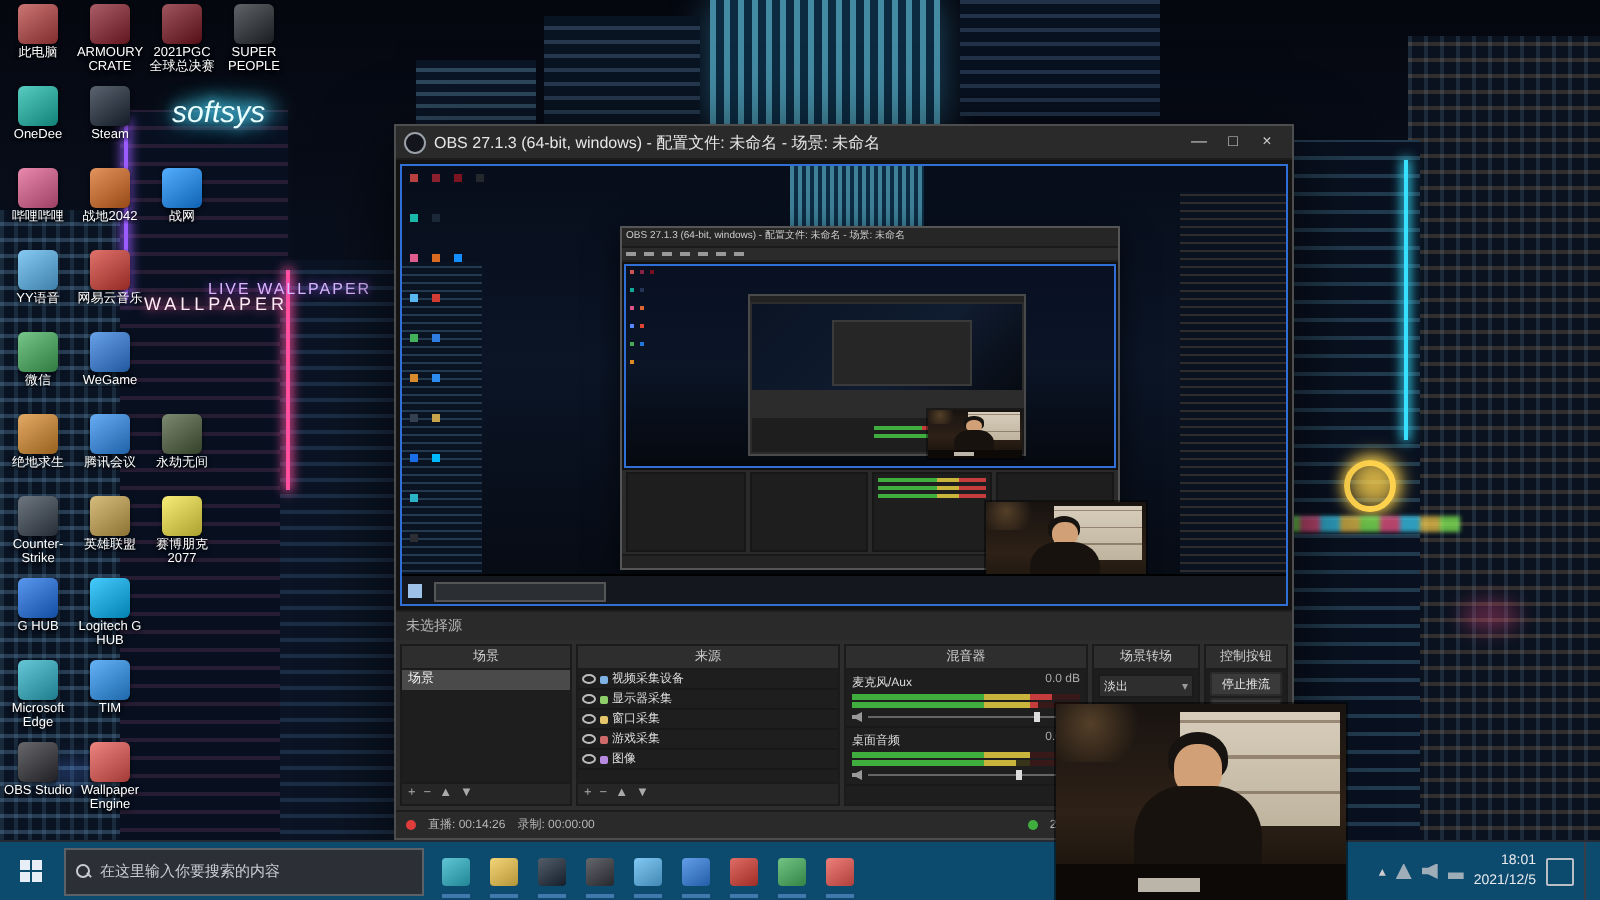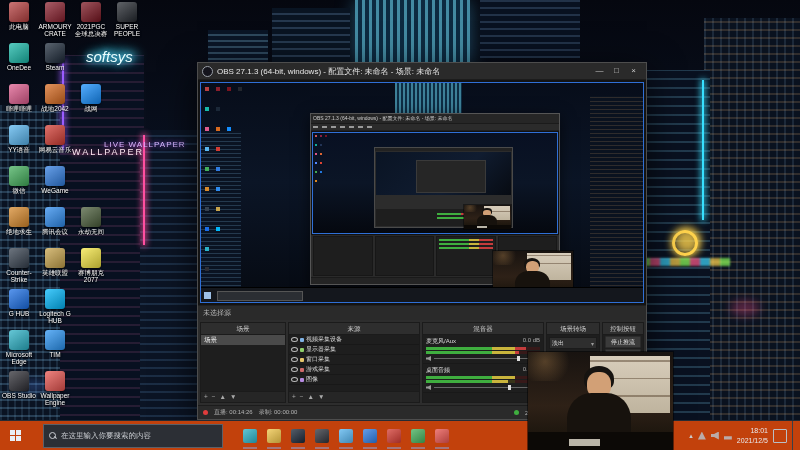--- a/index.html
+++ b/index.html
@@ -185,22 +185,22 @@
   .cam-face{position:absolute;left:32%;top:8%;width:36%;height:30%;background:#d2a076;border-radius:45%;}
   .cam-body{position:absolute;left:2%;top:32%;width:96%;height:68%;background:#17120d;
     border-radius:38% 38% 0 0/45% 45% 0 0;}
   .cam-desk{position:absolute;left:0;right:0;bottom:0;height:18%;background:#0c0906;}
   .cam-desk::after{content:"";position:absolute;left:28%;bottom:20%;width:22%;height:45%;
     background:#d9d4c6;opacity:.85;}
   .overlay-cam{position:absolute;left:528px;top:352px;width:145px;height:98px;z-index:50;
     box-shadow:0 0 0 1px rgba(0,0,0,.5);}
 
   
-  .taskbar{position:absolute;left:0;right:0;bottom:0;height:29px;z-index:40;background:#c2410c;
-    border-top:1px solid #262b33;display:flex;align-items:center;gap:11px;}
+  .taskbar{position:absolute;left:0;right:0;bottom:0;height:29px;z-index:40;background:#0c4a6e;
+    border-top:1px solid #262b33;display:flex;align-items:center;}
   .tb-start{width:30px;height:29px;display:flex;align-items:center;justify-content:center;}
   .win-logo{width:11px;height:11px;
     background:linear-gradient(#e8eef5,#e8eef5) 0 0/5px 5px no-repeat,
                linear-gradient(#e8eef5,#e8eef5) 6px 0/5px 5px no-repeat,
                linear-gradient(#e8eef5,#e8eef5) 0 6px/5px 5px no-repeat,
                linear-gradient(#e8eef5,#e8eef5) 6px 6px/5px 5px no-repeat;}
   .tb-search{width:168px;height:22px;margin-left:2px;background:#2c2f35;border:1px solid #5c6068;
     display:flex;align-items:center;gap:4px;padding:0 5px;color:#c9ccd1;font-size:7.5px;
     white-space:nowrap;overflow:hidden;}
   .mag-icon{width:8px;height:8px;position:relative;flex:0 0 auto;}

